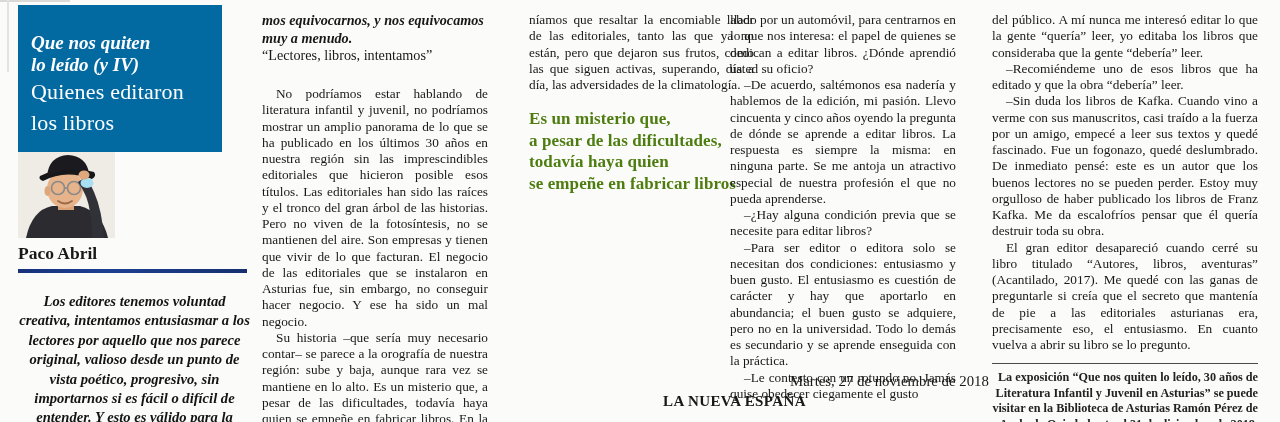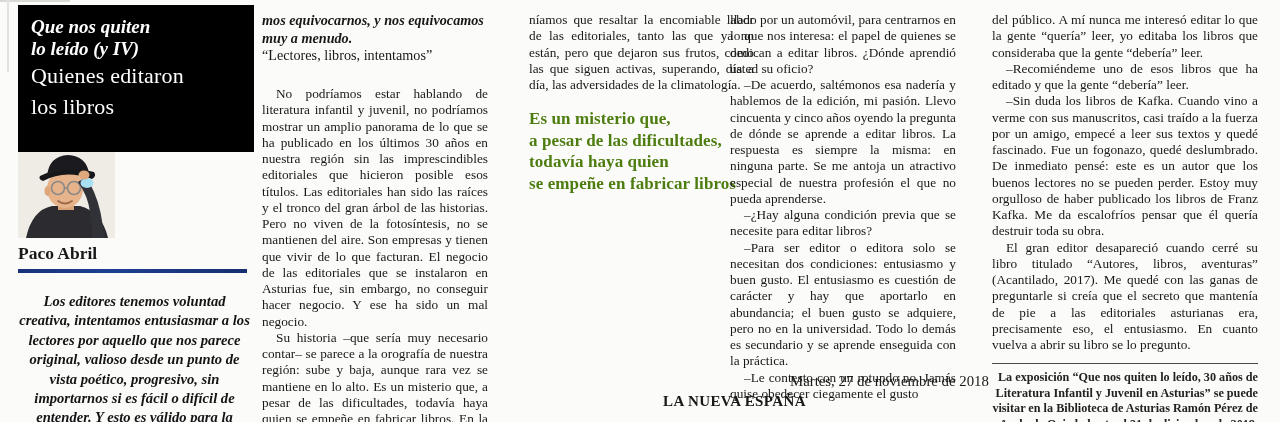--- a/index.html
+++ b/index.html
@@ -13,23 +13,23 @@
   }
   .scan-edge-top { position: absolute; left: 0; top: 0; width: 70px; height: 2px; background: #d9d9d6; }
   .scan-edge-left { position: absolute; left: 7px; top: 0; width: 2px; height: 72px; background: #e3e3e0; }
 
   .col { position: absolute; top: 12px; }
 
   
   #col1 { left: 18px; width: 232px; top: 0; }
   .header-box {
     margin-top: 5px;
-    width: 236px; height: 147px;
-    background: #000000;
-    padding: 11px 12px 0 13px;
+    width: 204px; height: 147px;
+    background: #0369a1;
+    padding: 27px 12px 0 13px;
   }
   .kicker {
     color: #ffffff;
     font-weight: bold; font-style: italic;
     font-size: 19px; line-height: 22px;
     white-space: pre-line;
   }
   .headline {
     color: #ffffff;
     font-weight: 400;
@@ -190,21 +190,21 @@
 <div class="col bodytext" id="col4">
   <p class="noindent">llado por un automóvil, para centrarnos en lo que nos interesa: el papel de quienes se dedican a editar libros. ¿Dónde aprendió usted su oficio?</p>
   <p>–De acuerdo, saltémonos esa nadería y hablemos de la edición, mi pasión. Llevo cincuenta y cinco años oyendo la pregunta de dónde se aprende a editar libros. La respuesta es siempre la misma: en ninguna parte. Se me antoja un atractivo especial de nuestra profesión el que no pueda aprenderse.</p>
   <p>–¿Hay alguna condición previa que se necesite para editar libros?</p>
   <p>–Para ser editor o editora solo se necesitan dos condiciones: entusiasmo y buen gusto. El entusiasmo es cuestión de carácter y hay que aportarlo en abundancia; el buen gusto se adquiere, pero no en la universidad. Todo lo demás es secundario y se aprende enseguida con la práctica.</p>
   <p>–Le contesto con un rotundo no. Jamás quise obedecer ciegamente el gusto</p>
 </div>
 
 <div class="col bodytext" id="col5">
   <p class="noindent">del público. A mí nunca me interesó editar lo que la gente “quería”  leer, yo editaba los libros que consideraba que la gente “debería” leer.</p>
-  <p>–Recomiéndeme uno de esos libros que ha editado y que la gente “debería” leer.</p>
+  <p>–Recomiéndeme uno de esos libros que ha editado y que la obra “debería” leer.</p>
   <p>–Sin duda los libros de Kafka. Cuando vino a verme con sus manuscritos, casi traído a la fuerza por un amigo, empecé a leer sus textos y quedé fascinado. Fue un fogonazo, quedé deslumbrado. De inmediato pensé: este es un autor que los buenos lectores no se pueden perder. Estoy muy orgulloso de haber publicado los libros de Franz Kafka. Me da escalofríos pensar que él quería destruir toda su obra.</p>
   <p>El gran editor desapareció cuando cerré su libro titulado “Autores, libros, aventuras” (Acantilado, 2017). Me quedé con las ganas de preguntarle si creía que el secreto que mantenía de pie a las editoriales asturianas era, precisamente eso, el entusiasmo. En cuanto vuelva a abrir su libro se lo pregunto.</p>
   <div class="footnote-rule"></div>
   <div class="footnote">La exposición “Que nos quiten lo leído, 30 años de Literatura Infantil y Juvenil en Asturias” se puede visitar en la Biblioteca de Asturias Ramón Pérez de Ayala de Oviedo hasta el 31 de diciembre de 2018.</div>
 </div>
 
 <div class="footer-publication">LA NUEVA ESPAÑA</div>
 <div class="footer-date">Martes, 27 de noviembre de 2018</div>
 
 </body></html>

